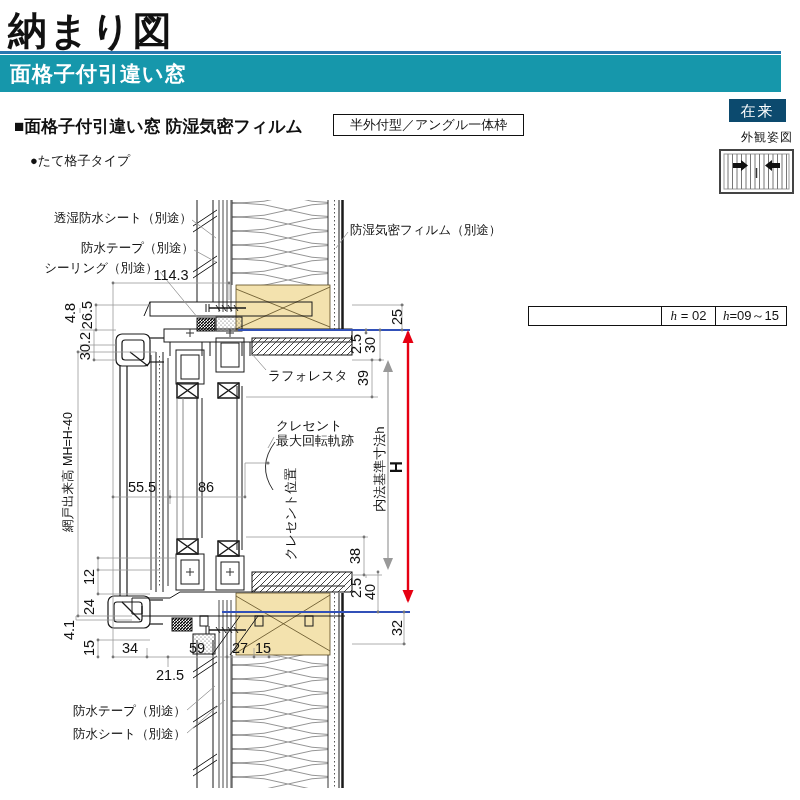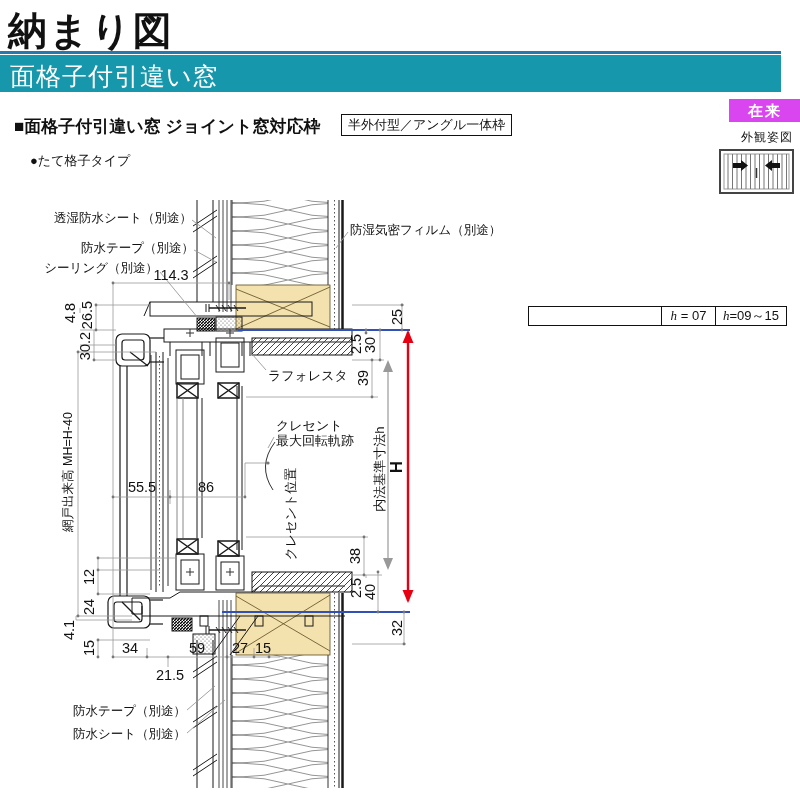--- a/index.html
+++ b/index.html
@@ -2,26 +2,26 @@
 <html><head>
 <meta charset="utf-8">
 <style>
   html,body{margin:0;padding:0;background:#fff;}
   body{width:800px;height:800px;position:relative;overflow:hidden;
        font-family:"Liberation Sans","DejaVu Sans",sans-serif;color:#111;}
   .abs{position:absolute;}
   #page-title{left:8px;top:4px;font-size:39px;font-weight:bold;letter-spacing:2px;}
   #accent-line{left:0;top:51px;width:781px;height:3px;background:#2878b0;}
   #banner{left:0;top:55px;width:781px;height:37px;background:#1697ab;}
-  #banner span{display:block;margin:5px 0 8px 10px;color:#fff;font-size:25px;font-weight:normal;letter-spacing:1px;}
-  #badge{left:729px;top:99px;width:72px;height:23px;background:#d946ef;color:#fff;
-         font-size:15px;font-weight:bold;text-align:center;line-height:23px;letter-spacing:2px;}
+  #banner span{display:block;margin:5px 0 8px 10px;color:#fff;font-size:21px;font-weight:bold;letter-spacing:1px;}
+  #badge{left:729px;top:99px;width:57px;height:23px;background:#0c4a6e;color:#fff;
+         font-size:15px;font-weight:normal;text-align:center;line-height:23px;letter-spacing:2px;}
   #appearance-label{left:741px;top:129px;font-size:12px;letter-spacing:1px;text-align:center;}
   #section-heading{left:14px;top:115px;font-size:17px;font-weight:bold;}
-  #frame-type-box{left:333px;top:114px;border:1.5px solid #111;padding:1px 6px;font-size:13px;margin-left:8px;}
+  #frame-type-box{left:333px;top:114px;border:1.5px solid #111;padding:1px 16px;font-size:13px;}
   #grille-type{left:30px;top:152px;font-size:13px;}
   table#spec{position:absolute;left:528px;top:306px;border-collapse:collapse;font-size:13px;}
   table#spec td{border:1px solid #111;height:17px;padding:0 4px;text-align:center;}
   td.lbl{width:124px;text-align:left;}
   td.c1{width:45px;} td.c2{width:62px;}
   .ivar{font-family:"Liberation Serif","DejaVu Serif",serif;font-style:italic;}
   svg text{fill:#111;}
   .dim{font-size:14.5px;}
   .co{font-size:12.5px;}
   .sm{font-size:13px;}
@@ -29,29 +29,29 @@
 </head>
 <body>
 
 <div class="abs" id="page-title">納まり図</div>
 <div class="abs" id="accent-line"></div>
 <div class="abs" id="banner">
   <span>面格子付引違い窓</span>
 </div>
 <div class="abs" id="badge">在来</div>
 <div class="abs" id="appearance-label">外観姿図</div>
-<div class="abs" id="section-heading">■面格子付引違い窓 ジョイント窓対応枠</div>
+<div class="abs" id="section-heading">■面格子付引違い窓 防湿気密フィルム</div>
 <div class="abs" id="frame-type-box">半外付型／アングル一体枠</div>
 <div class="abs" id="grille-type">●たて格子タイプ</div>
 
 <table id="spec">
   <tbody>
       <tr>
     <td class="lbl"></td>
-    <td class="c1"><span class="ivar">h</span><span> = 07</span></td>
+    <td class="c1"><span class="ivar">h</span><span> = 02</span></td>
     <td class="c2"><span class="ivar">h</span><span>=09～15</span></td>
   </tr>
 </tbody>
   </table>
 
 <svg class="abs" style="left:0;top:0" width="800" height="800" viewBox="0 0 800 800">
   <defs>
     <pattern id="batt" width="96" height="14" patternUnits="userSpaceOnUse">
       <path d="M0,0 Q48,14 96,0" fill="none" stroke="#666" stroke-width="0.7"></path>
       <path d="M0,14 Q48,0 96,14" fill="none" stroke="#666" stroke-width="0.7"></path>

